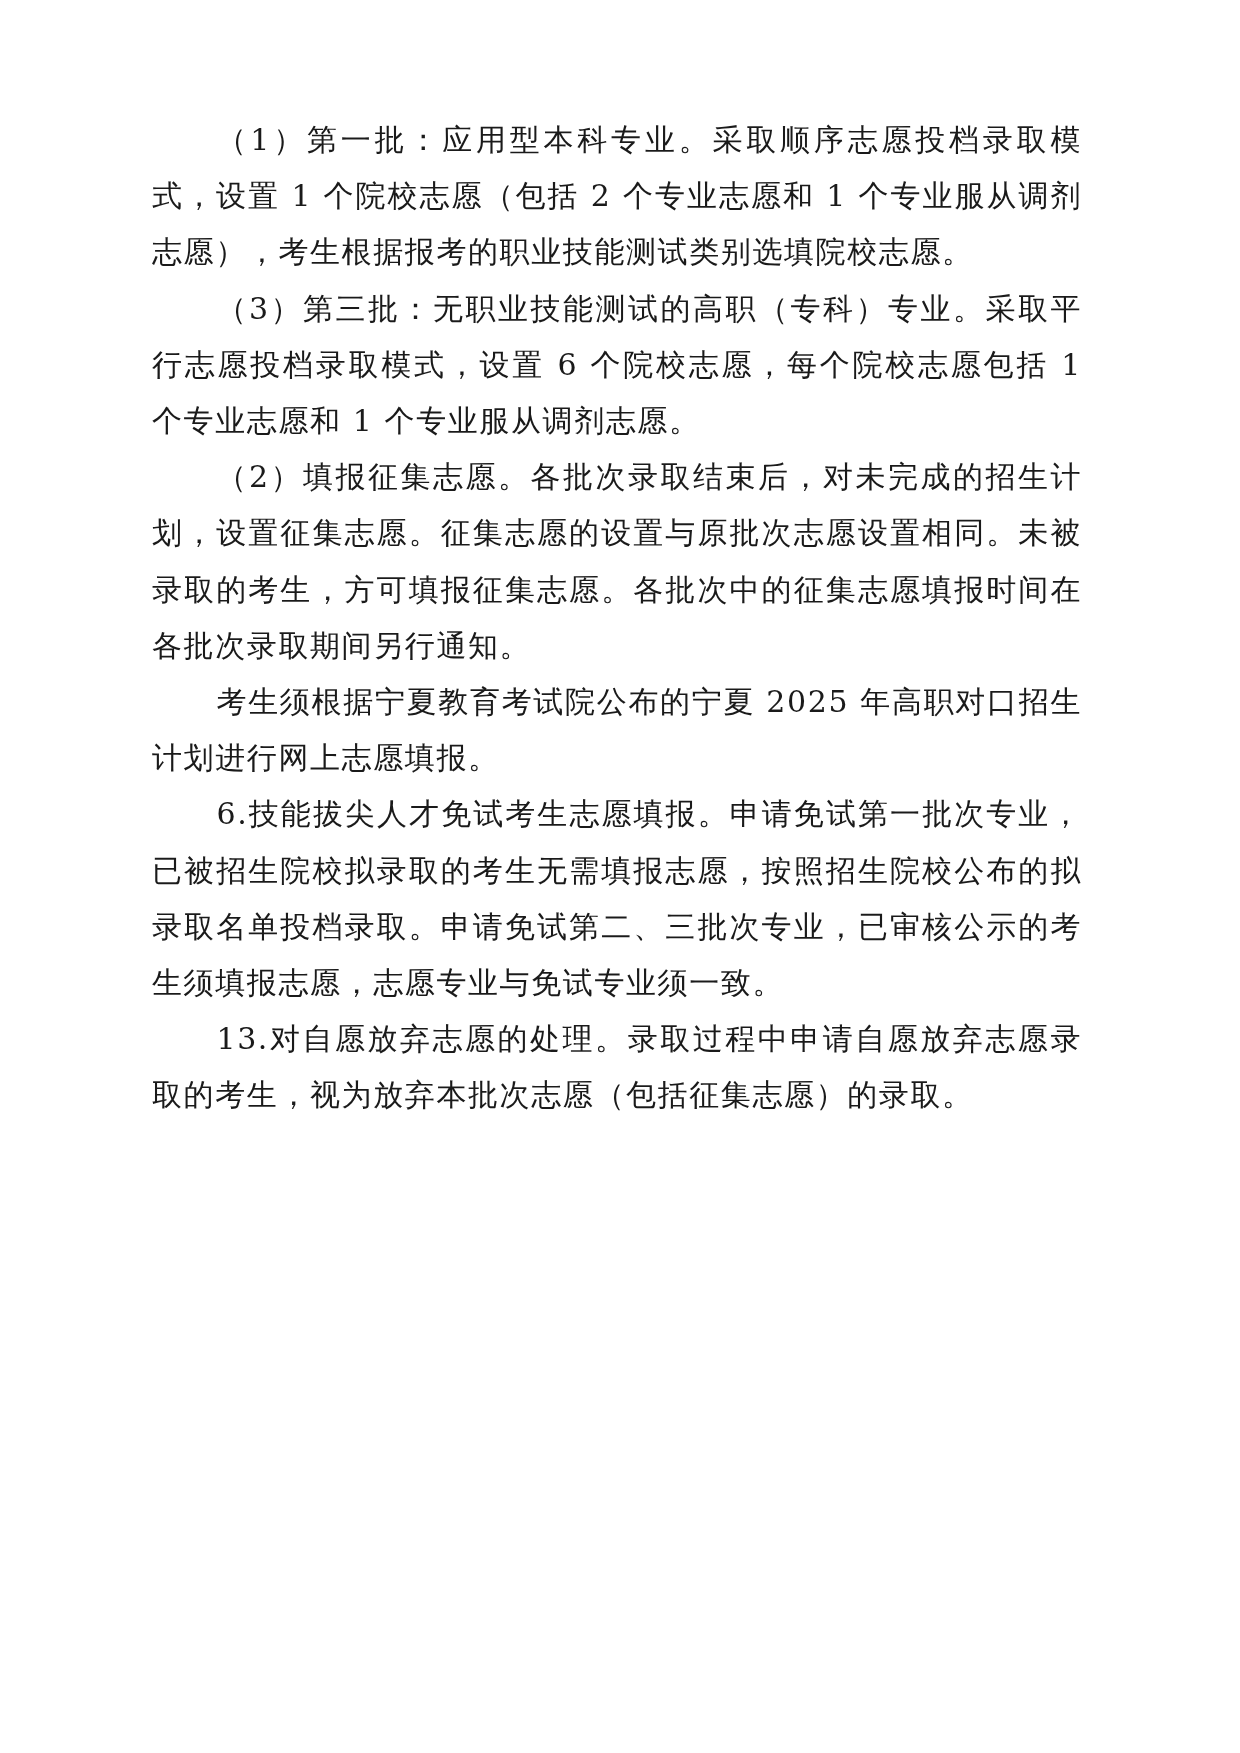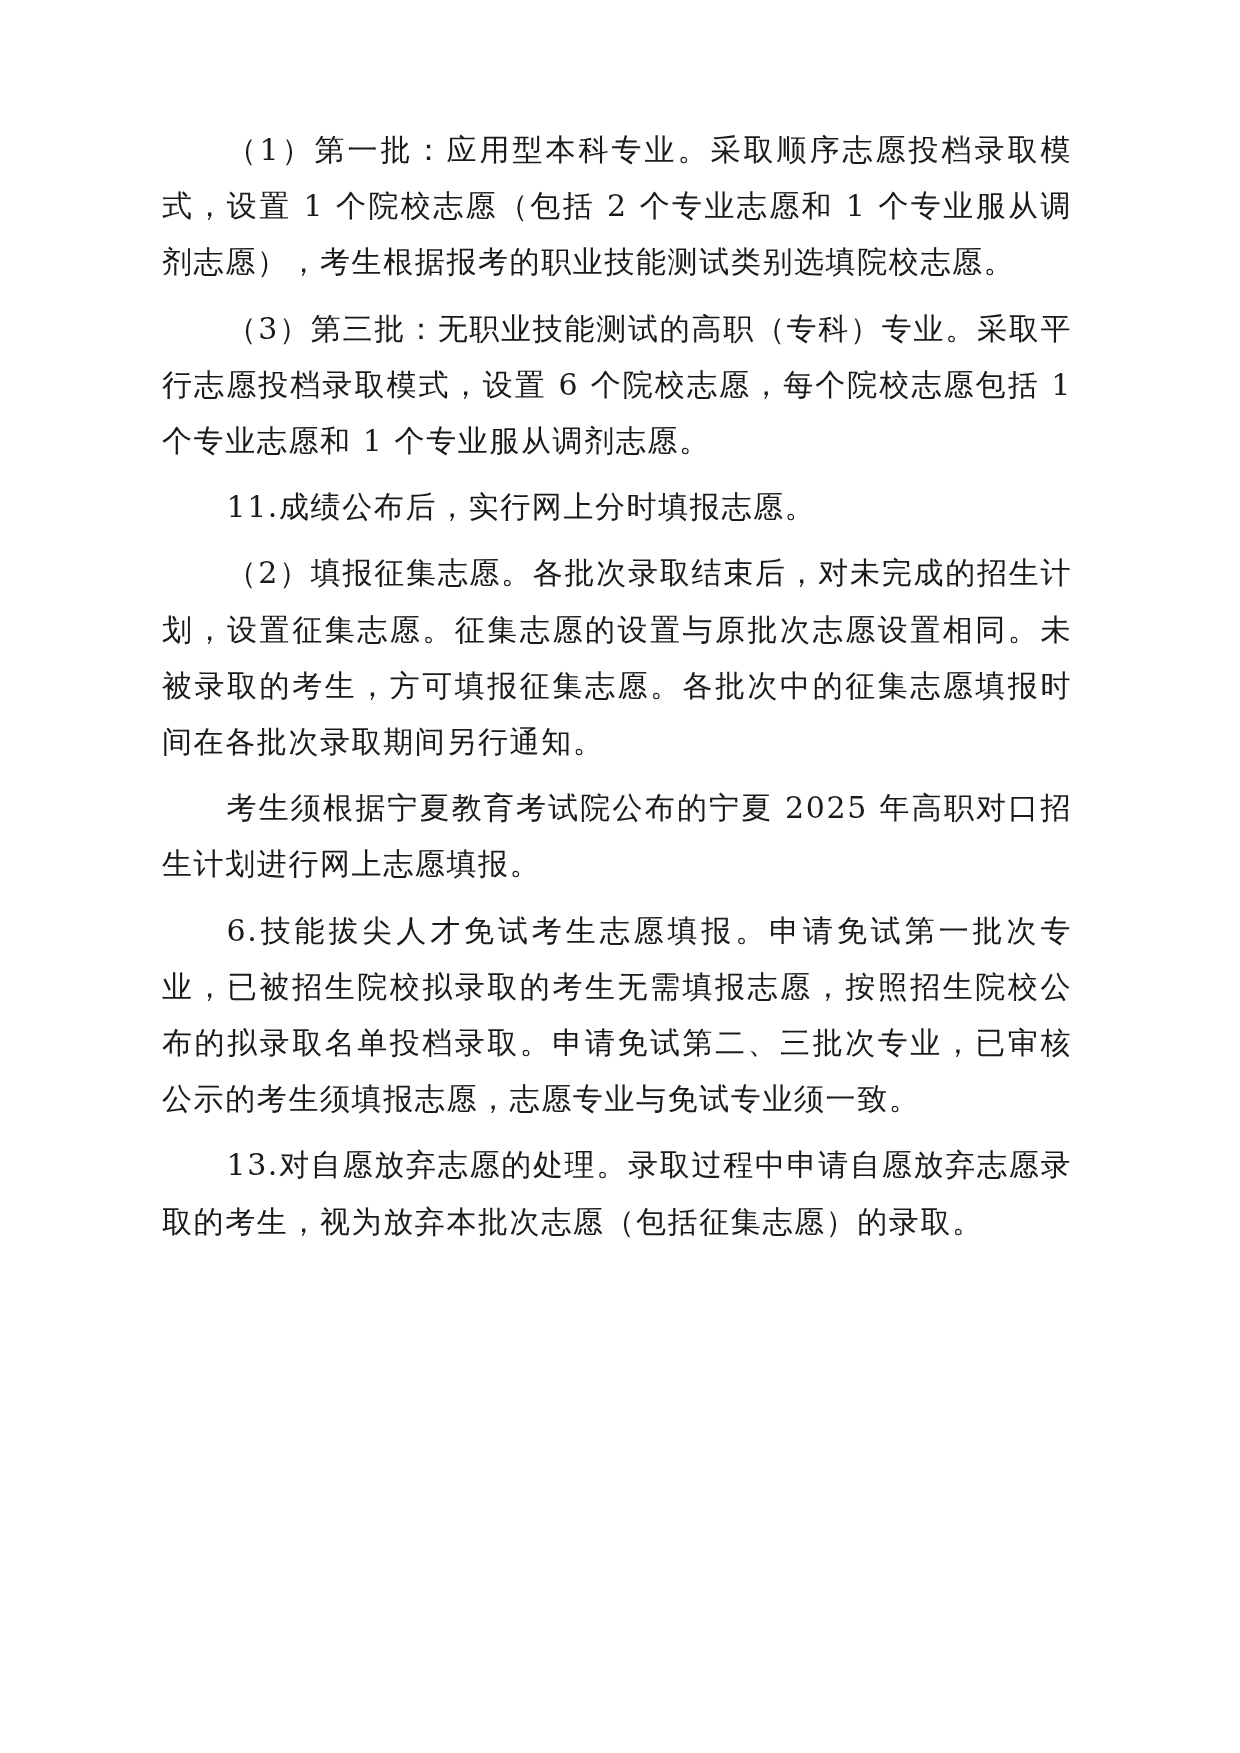--- a/index.html
+++ b/index.html
@@ -15,34 +15,33 @@
       color: #1a1a1a;
       font-family: "DejaVu Serif", "Liberation Serif", serif;
     }
     .page {
       position: absolute;
       left: 152px;
       top: 112px;
       width: 930px;
     }
     .para {
-      margin: 10px;
+      margin: 0;
       font-size: 30px;
       line-height: 56.2px;
       text-indent: 2.15em;
       text-align: justify;
       text-justify: inter-character;
       letter-spacing: 1.6px;
       word-break: break-all;
     }
   </style>
 </head>
 <body>
 
 <div class="page">
   <p class="para">（1）第一批：应用型本科专业。采取顺序志愿投档录取模式，设置 1 个院校志愿（包括 2 个专业志愿和 1 个专业服从调剂志愿），考生根据报考的职业技能测试类别选填院校志愿。</p>
   <p class="para">（3）第三批：无职业技能测试的高职（专科）专业。采取平行志愿投档录取模式，设置 6 个院校志愿，每个院校志愿包括 1 个专业志愿和 1 个专业服从调剂志愿。</p>
-  <p class="para">11.成绩公布后，实行网上分时填报志愿。</p>
   <p class="para">（2）填报征集志愿。各批次录取结束后，对未完成的招生计划，设置征集志愿。征集志愿的设置与原批次志愿设置相同。未被录取的考生，方可填报征集志愿。各批次中的征集志愿填报时间在各批次录取期间另行通知。</p>
   <p class="para">考生须根据宁夏教育考试院公布的宁夏 2025 年高职对口招生计划进行网上志愿填报。</p>
   <p class="para">6.技能拔尖人才免试考生志愿填报。申请免试第一批次专业，已被招生院校拟录取的考生无需填报志愿，按照招生院校公布的拟录取名单投档录取。申请免试第二、三批次专业，已审核公示的考生须填报志愿，志愿专业与免试专业须一致。</p>
   <p class="para">13.对自愿放弃志愿的处理。录取过程中申请自愿放弃志愿录取的考生，视为放弃本批次志愿（包括征集志愿）的录取。</p>
 </div>
 
 </body></html>

